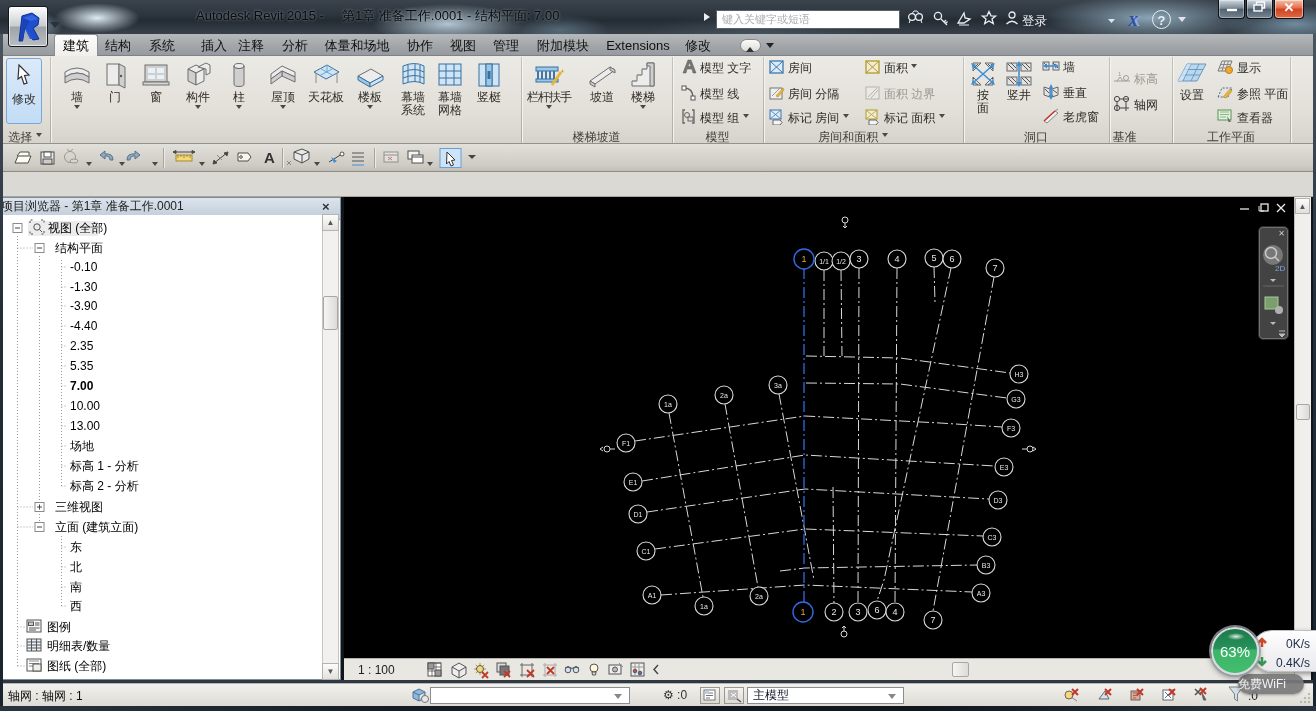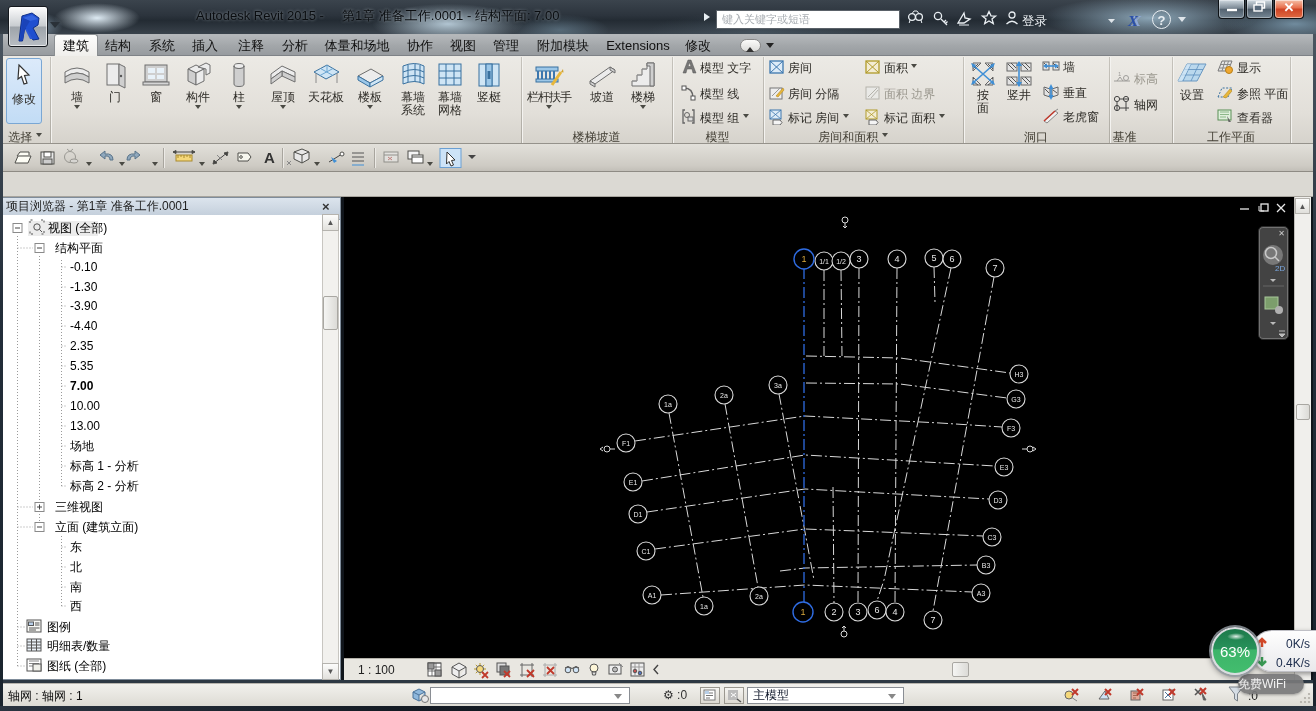--- a/index.html
+++ b/index.html
@@ -57,21 +57,21 @@
 .nf{fill:none}
 .hat{stroke:#555;stroke-width:1}
 .bar{stroke:#3f8fd6;stroke-width:1.6;fill:none}
 
 #qat{left:0;top:144px;width:1316px;height:28px;background:linear-gradient(#e2e0da,#cecbc4 80%,#c2bfb8);border-bottom:1px solid #8e8b84}
 .qsep{top:148px;width:1px;height:20px;background:#a8a59e;box-shadow:1px 0 0 #eceae6}
 
 #opts{left:0;top:172px;width:1316px;height:25px;background:#dbd9d3;border-bottom:1px solid #a7a49d}
 
 #brw{left:0;top:197px;width:341px;height:483px;background:#fff;border:1px solid #7f8c9a}
-#brwtitle{left:0;top:0;width:339px;height:22px;background:linear-gradient(#dce4ed,#bfcbd8);border-bottom:1px solid #93a0ae;font-size:12px;color:#222;line-height:17px;padding-left:5px}
+#brwtitle{left:0;top:0;width:339px;height:22px;background:linear-gradient(#dce4ed,#bfcbd8);border-bottom:1px solid #93a0ae;font-size:12px;color:#222;line-height:17px;}
 #tree{left:0;top:17px;width:322px;height:464px;background:#fff;overflow:hidden}
 
 .sbv{background:#f2f1ee;border:1px solid #c8c6c1}
 .sthumb{background:linear-gradient(90deg,#f5f5f3,#dcdbd7);border:1px solid #a9a7a2;border-radius:2px}
 
 #cv{left:344px;top:197px;width:950px;height:461px;background:#000}
 #vbar{left:344px;top:658px;width:950px;height:22px;background:#e9e7e1;border-top:1px solid #b4b1aa;font-size:12px;color:#222}
 #vscroll{left:1294px;top:197px;width:17px;height:483px;background:#f0efec;border-left:1px solid #c2c0bb}
 
 #status{left:0;top:683px;width:1316px;height:23px;background:linear-gradient(#f2f1ed,#dddbd4);border-top:1px solid #b8b5ae;font-size:12px;color:#111}
@@ -83,21 +83,21 @@
 #pct{left:1211px;top:627px;width:48px;height:48px;border-radius:50%;background:linear-gradient(#1d7a4b 0%,#27925a 46%,#3cb469 47%,#43bd6e 100%);border:2px solid #d9dde0;box-shadow:0 0 0 2px rgba(150,158,165,.8),0 2px 6px rgba(0,0,0,.5);color:#fff;font-size:15px;text-align:center;line-height:46px}
 </style></head>
 <body>
 <div id="app">
 <div class="abs" id="title"></div>
 <div class="abs" id="ttext">Autodesk Revit 2015 -     第1章 准备工作.0001 - 结构平面: 7.00</div>
 <div class="abs" id="tabrow"></div>
 <div class="abs" id="tabsel">建筑</div>
 <div class="abs rtab" style="left:104px;width:28px">结构</div>
 <div class="abs rtab" style="left:148px;width:28px">系统</div>
-<div class="abs rtab" style="left:191px;width:28px">插入</div>
+<div class="abs rtab" style="left:200px;width:28px">插入</div>
 <div class="abs rtab" style="left:237px;width:28px">注释</div>
 <div class="abs rtab" style="left:281px;width:28px">分析</div>
 <div class="abs rtab" style="left:324px;width:66px">体量和场地</div>
 <div class="abs rtab" style="left:406px;width:28px">协作</div>
 <div class="abs rtab" style="left:449px;width:28px">视图</div>
 <div class="abs rtab" style="left:492px;width:28px">管理</div>
 <div class="abs rtab" style="left:536px;width:54px">附加模块</div>
 <div class="abs rtab" style="left:606px;width:64px">Extensions</div>
 <div class="abs rtab" style="left:684px;width:28px">修改</div>
 <div class="abs" id="tabpill"></div>

